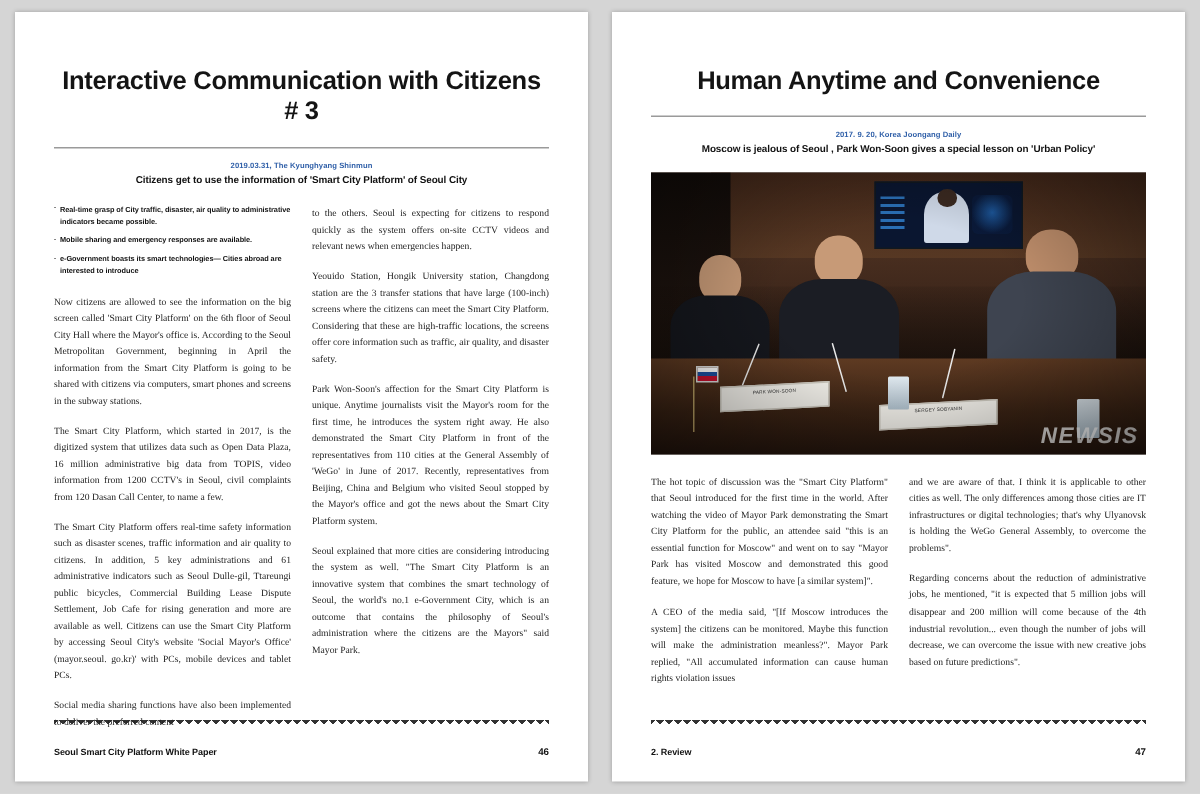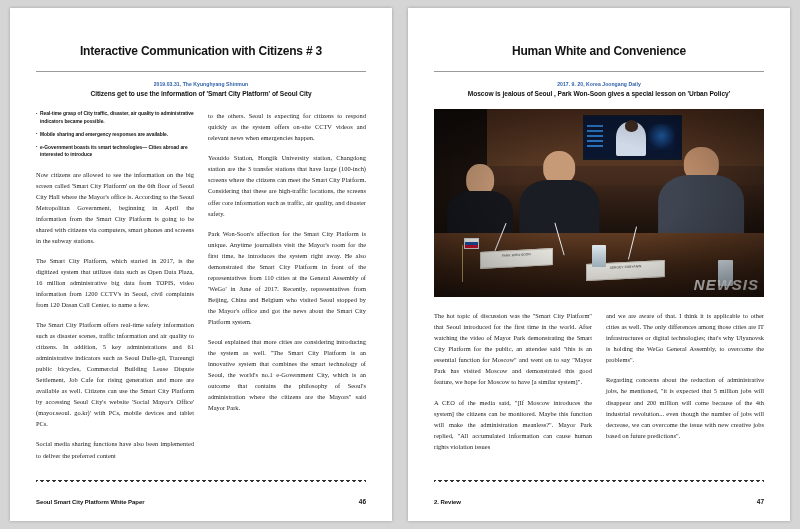--- a/index.html
+++ b/index.html
@@ -27,21 +27,21 @@
     position: relative;
     width: 382px;
     height: 513px;
     background: #ffffff;
     box-sizing: border-box;
     padding: 22px 26px 14px 26px;
     box-shadow: 0 0 3px rgba(0,0,0,0.25);
   }
   .page-title {
     text-align: center;
-    font-size: 12px;
+    font-size: 17px;
     font-weight: bold;
     color: #141414;
     letter-spacing: -0.2px;
     margin: 14px 0 0 0;
     line-height: 1.2;
   }
   .title-rule {
     border: 0;
     border-top: 1px solid #9a9a9a;
     margin: 13px 0 0 0;
@@ -278,21 +278,21 @@
     <div class="footer">
       <div class="footer-rule"></div>
       <div class="footer-row">
         <span class="footer-label">Seoul Smart City Platform White Paper</span>
         <span class="footer-page">46</span>
       </div>
     </div>
   </div>
 
   <div class="page">
-    <h1 class="page-title">Human White and Convenience</h1>
+    <h1 class="page-title">Human Anytime and Convenience</h1>
     <hr class="title-rule">
     <div class="source-line">2017. 9. 20, Korea Joongang Daily</div>
     <div class="kicker">Moscow is jealous of Seoul , Park Won-Soon gives a special lesson on 'Urban Policy'</div>
 
     <div class="photo">
       <div class="wall"></div>
       <div class="wall2"></div>
       <div class="wall-left"></div>
 
       <div class="screen">

